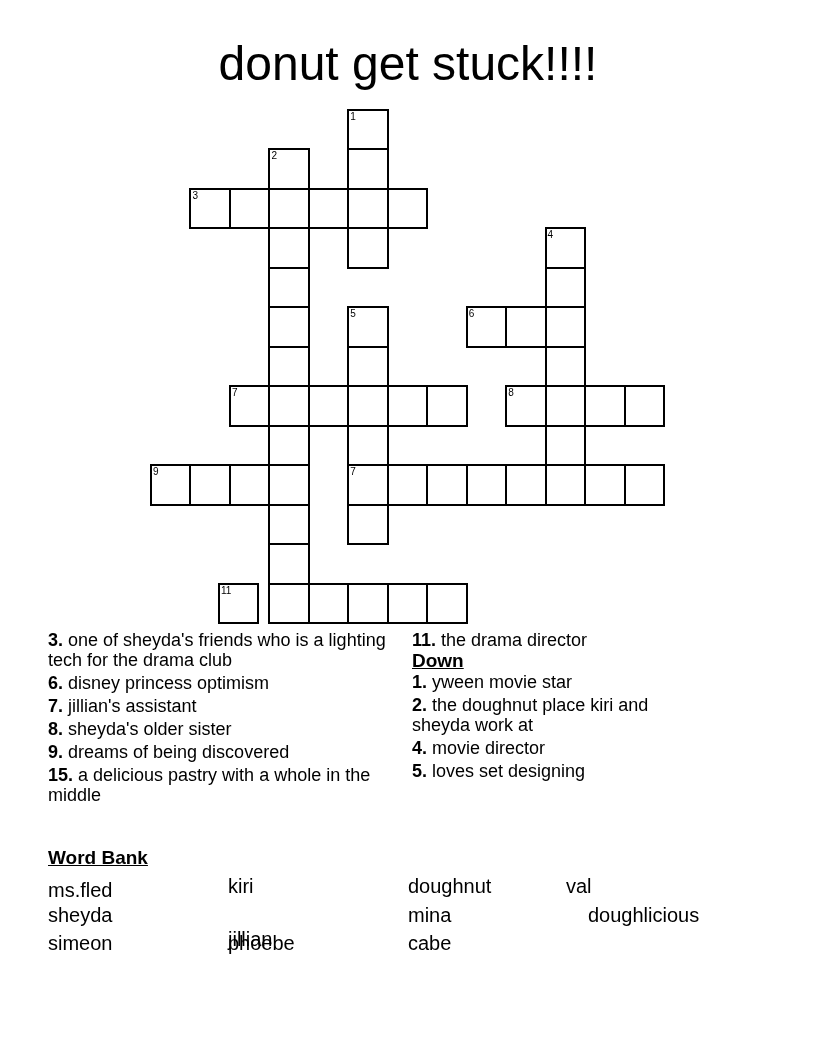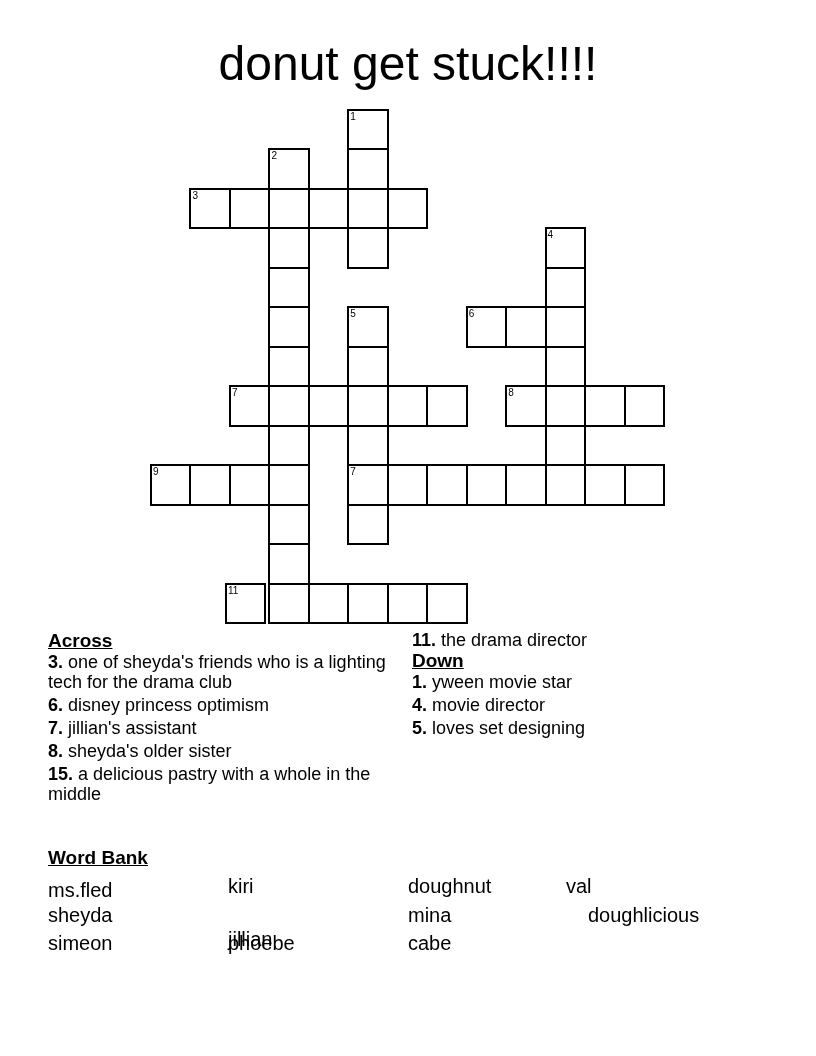--- a/index.html
+++ b/index.html
@@ -93,42 +93,43 @@
       <span class="num">9</span>
     </div>
     <div class="cell" style="left: 39.46px; top: 355.14px;"></div>
     <div class="cell" style="left: 78.92px; top: 355.14px;"></div>
     <div class="cell" style="left: 236.76px; top: 355.14px;"></div>
     <div class="cell" style="left: 276.22px; top: 355.14px;"></div>
     <div class="cell" style="left: 315.68px; top: 355.14px;"></div>
     <div class="cell" style="left: 355.14px; top: 355.14px;"></div>
     <div class="cell" style="left: 434.06px; top: 355.14px;"></div>
     <div class="cell" style="left: 473.52px; top: 355.14px;"></div>
-    <div class="cell" style="left: 75px; top: 473.52px;">
+    <div class="cell" style="left: 68px; top: 473.52px;">
       <span class="num">11</span>
     </div>
     <div class="cell" style="left: 157.84px; top: 473.52px;"></div>
     <div class="cell" style="left: 197.3px; top: 473.52px;"></div>
     <div class="cell" style="left: 236.76px; top: 473.52px;"></div>
     <div class="cell" style="left: 276.22px; top: 473.52px;"></div>
   </div>
 
 <div class="clues" id="across">
-  <div class="head">Across</div>
   <div class="clue"><b>3.</b> <span>one of sheyda's friends who is a lighting tech for the drama club</span></div>
   <div class="clue"><b>6.</b> <span>disney princess optimism</span></div>
   <div class="clue"><b>7.</b> <span>jillian's assistant</span></div>
   <div class="clue"><b>8.</b> <span>sheyda's older sister</span></div>
+  <div class="clue"><b>9.</b> <span>dreams of being discovered</span></div>
   <div class="clue"><b>15.</b> <span>a delicious pastry with a whole in the middle</span></div>
 </div>
 
 <div class="clues" id="down-col">
   <div class="clue"><b>11.</b> <span>the drama director</span></div>
   <div class="head" style="margin-top:-3px;">Down</div>
   <div class="clue"><b>1.</b> <span>yween movie star</span></div>
+  <div class="clue"><b>2.</b> <span>the doughnut place kiri and sheyda work at</span></div>
   <div class="clue"><b>4.</b> <span>movie director</span></div>
   <div class="clue"><b>5.</b> <span>loves set designing</span></div>
 </div>
 
 <div class="wb-head">Word Bank</div>
 <div class="wb">
   <div class="wb-item" style="left:0;top:4px;">ms.fled</div>
   <div class="wb-item" style="left:180px;top:0;">kiri</div>
   <div class="wb-item" style="left:360px;top:0;">doughnut</div>
   <div class="wb-item" style="left:518px;top:0;">val</div>

